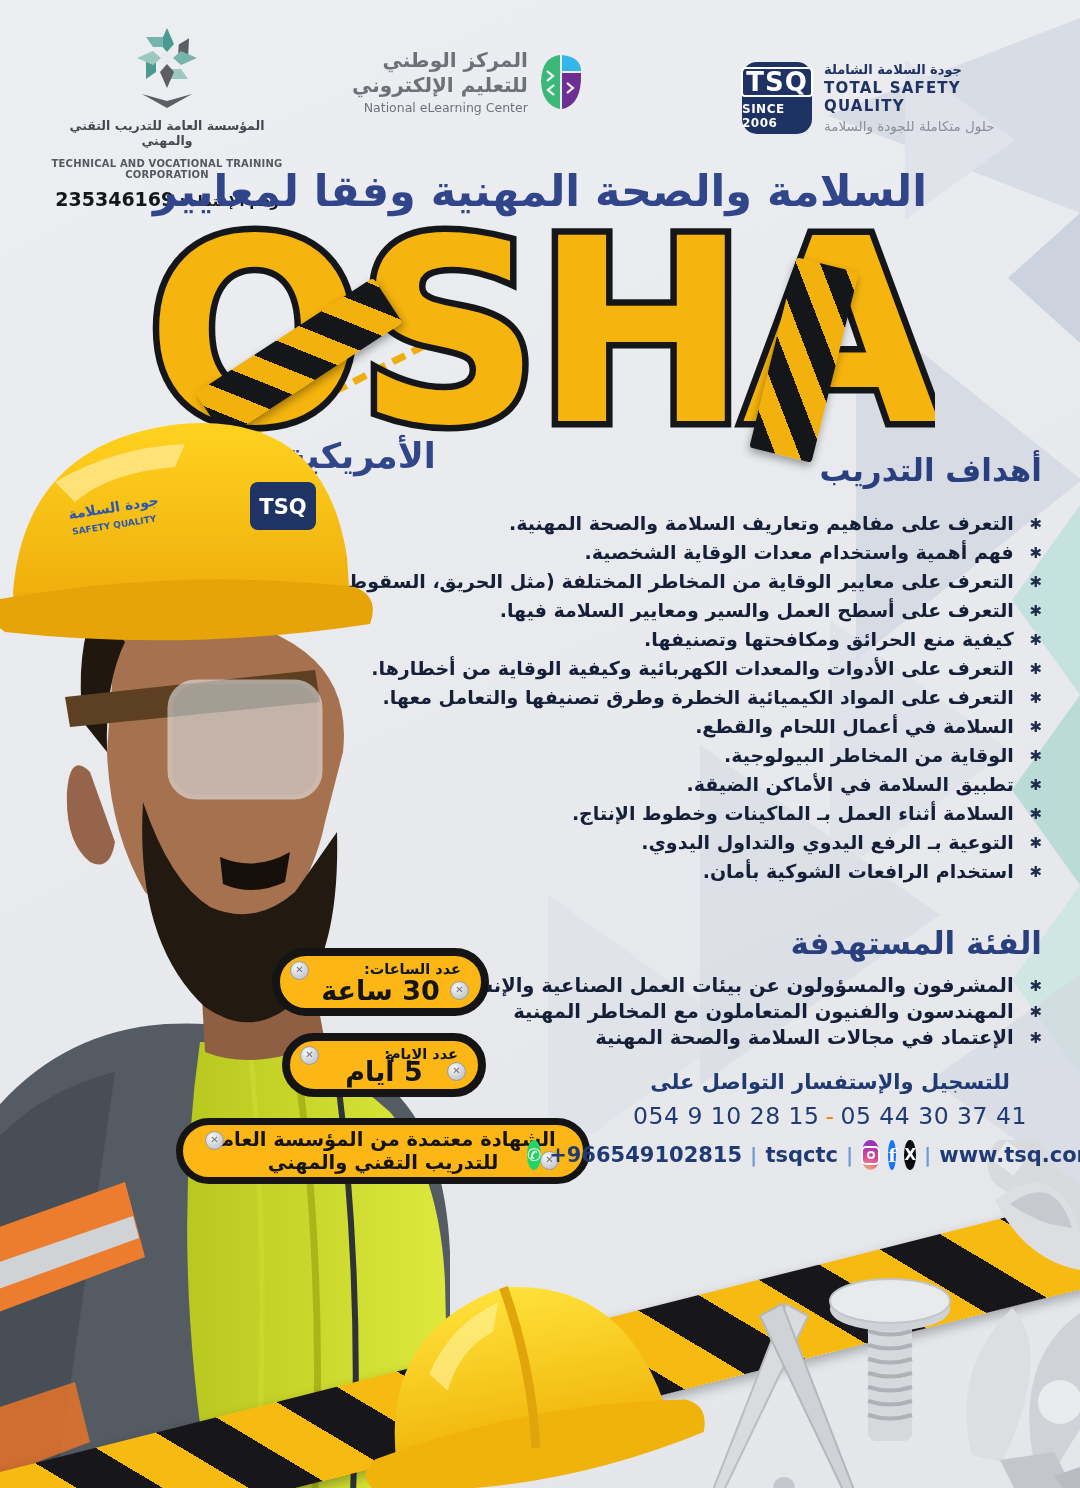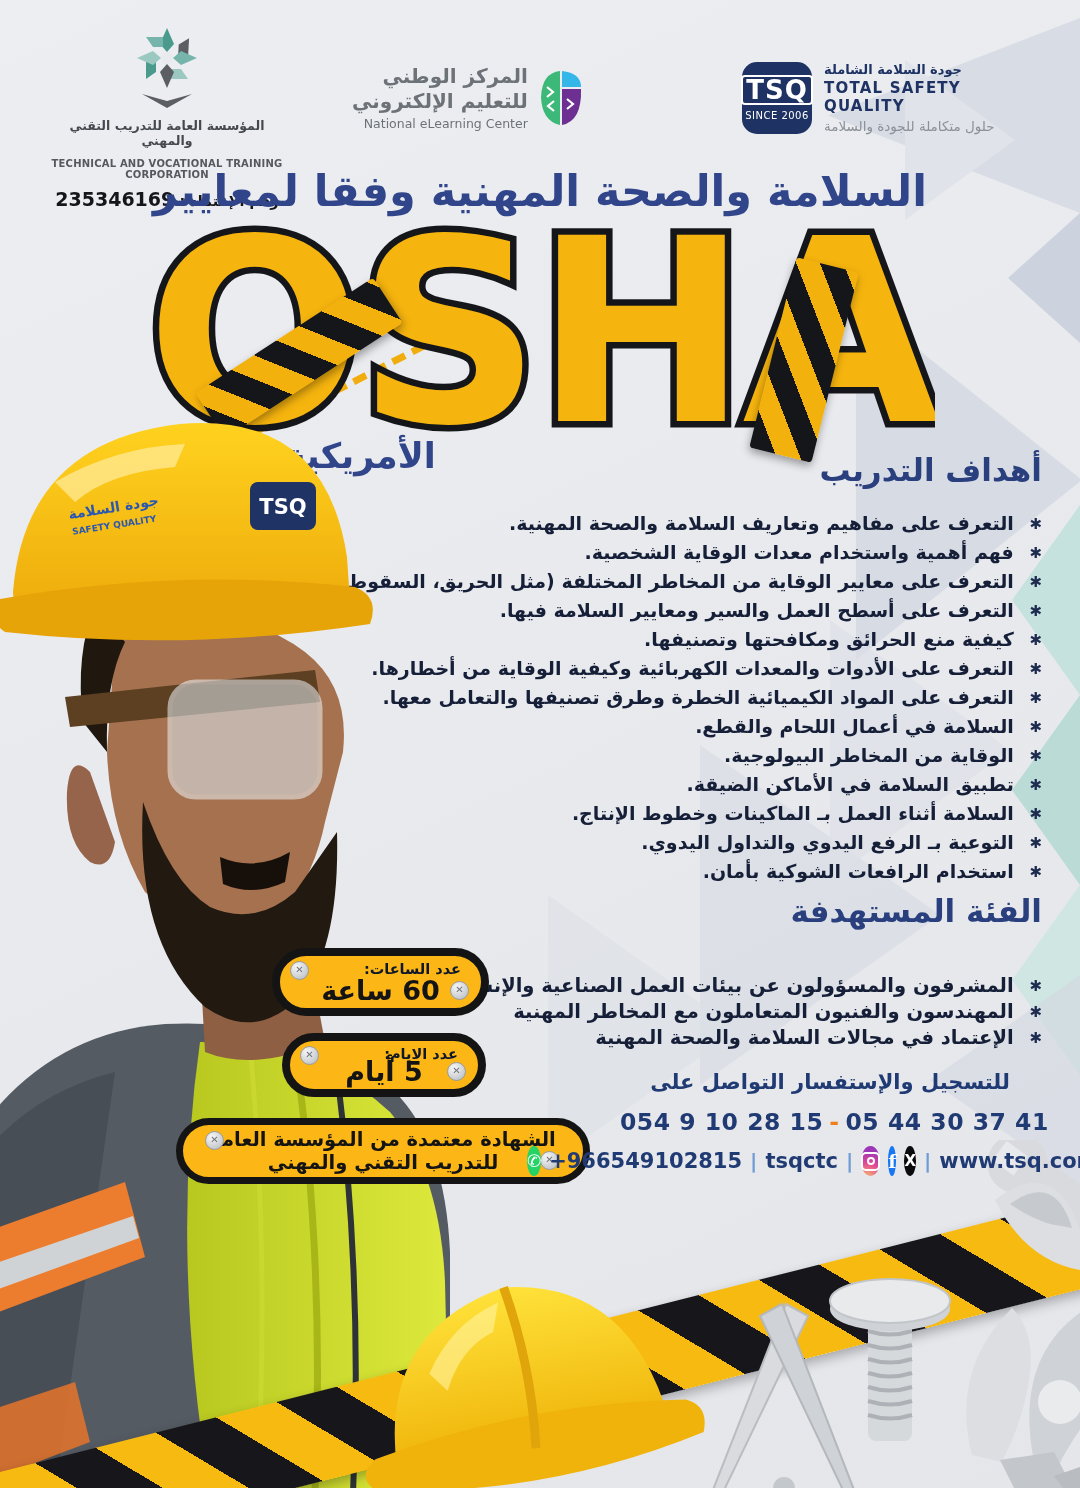--- a/index.html
+++ b/index.html
@@ -21,51 +21,51 @@
   .t9{left:548px;top:895px;width:190px;height:270px;background:#dbdee6;opacity:.55;}
   .t10{left:930px;top:975px;width:150px;height:210px;background:#d2d7e1;opacity:.6;}
   .t11{left:830px;top:620px;width:180px;height:260px;background:#dde0e7;opacity:.7;}
   
   .tvtc{position:absolute;left:48px;top:24px;width:238px;text-align:center;}
   .tvtc-ar{font-size:12.5px;font-weight:bold;color:#45494f;margin-top:4px;direction:rtl;}
   .tvtc-en{font-size:10px;font-weight:bold;color:#55595e;letter-spacing:.2px;margin-top:10px;}
   .accred{margin-top:8px;direction:rtl;color:#15161a;}
   .accred .lbl{font-size:14.5px;font-weight:bold;}
   .accred .num{font-size:19px;font-weight:bold;letter-spacing:.5px;}
-  .nelc{position:absolute;left:352px;top:64px;display:flex;align-items:center;gap:10px;}
+  .nelc{position:absolute;left:352px;top:48px;display:flex;align-items:center;gap:10px;}
   .nelc-text{text-align:right;direction:rtl;color:#6d7278;}
   .nelc-ar{font-size:20px;font-weight:bold;line-height:25px;}
   .nelc-en{font-size:12.5px;margin-top:2px;}
   .tsqhead{position:absolute;left:742px;top:62px;display:flex;align-items:center;gap:12px;}
   .tsq-square{width:70px;height:72px;background:#1e3263;border-radius:15px;color:#fff;
     display:flex;flex-direction:column;align-items:center;justify-content:center;}
   .tsq-square .tsq-big{font-size:26px;font-weight:bold;letter-spacing:1px;line-height:26px;
     border:2px solid #fff;border-radius:4px;padding:0 3px;}
-  .tsq-square .tsq-since{font-size:10px;font-weight:normal;margin-top:5px;letter-spacing:.5px;}
+  .tsq-square .tsq-since{font-size:12px;font-weight:bold;margin-top:5px;letter-spacing:.5px;}
   .tsq-text{width:200px;}
   .tsq-ar{font-size:13px;font-weight:bold;color:#1e3263;direction:rtl;text-align:left;}
   .tsq-en{font-size:15px;font-weight:bold;color:#1e3263;letter-spacing:1.2px;margin-top:2px;}
   .tsq-tag{font-size:13.5px;color:#8b9099;direction:rtl;text-align:left;margin-top:3px;}
   
   .main-title{position:absolute;left:0;top:166px;width:1080px;text-align:center;direction:rtl;
     font-size:43px;font-weight:bold;color:#31458b;}
   .osha-svg{position:absolute;left:145px;top:208px;z-index:2;}
   .ribbon{position:absolute;z-index:2;background:repeating-linear-gradient(55deg,#15161a 0 22px,#f2b10d 22px 44px);
     box-shadow:0 4px 8px rgba(0,0,0,.35);border-radius:4px;}
   .ribbon-o{left:193px;top:331px;width:212px;height:54px;transform:rotate(-33deg);}
   .ribbon-a{left:772px;top:262px;width:64px;height:196px;transform:rotate(14deg);}
   .dash-line{position:absolute;left:203px;top:390px;width:255px;border-top:7px dashed #f0ad0d;
     transform:rotate(-27deg);z-index:1;}
   .osha-sub{position:absolute;left:253px;top:436px;width:215px;text-align:center;
     font-size:35px;font-weight:bold;color:#31458b;z-index:2;direction:rtl;}
   
   .sec-head{position:absolute;right:38px;font-size:31px;font-weight:bold;color:#2a3f7e;
     direction:rtl;z-index:2;white-space:nowrap;}
   .obj-head{top:452px;}
-  .aud-head{top:893px;}
+  .aud-head{top:925px;}
   .obj-list{position:absolute;right:38px;top:509px;width:700px;direction:rtl;z-index:2;}
   .obj-item{line-height:28px;font-size:19px;font-weight:bold;color:#161f38;
     text-align:right;white-space:nowrap;}
   .aud-list{position:absolute;right:38px;top:973px;width:620px;direction:rtl;z-index:2;}
   .aud-list .obj-item{line-height:26px;font-size:19.5px;}
   .star{color:#1d2b4f;font-size:15px;margin-left:9px;vertical-align:1px;}
   
   .badge{position:absolute;background:#fcb615;border:8px solid #141414;border-radius:40px;
     box-sizing:border-box;direction:rtl;z-index:6;}
   .badge-hours{left:272px;top:948px;width:217px;height:68px;}
@@ -76,21 +76,21 @@
   .screw{position:absolute;width:17px;height:17px;border-radius:50%;
     background:radial-gradient(circle at 35% 30%,#f6f7f8,#b4b8bd);border:1px solid #979da3;
     color:#6d7278;font-size:10px;line-height:15px;text-align:center;font-weight:bold;z-index:7;}
   .cert-pill{position:absolute;left:176px;top:1118px;width:414px;height:66px;background:#fcb615;
     border:7px solid #141414;border-radius:36px;box-sizing:border-box;z-index:6;direction:rtl;
     display:flex;align-items:center;justify-content:center;font-size:19.5px;font-weight:bold;color:#141414;
     text-align:center;}
   
   .contact{position:absolute;right:40px;top:1070px;width:420px;text-align:center;z-index:6;}
   .c-head{font-size:21px;font-weight:bold;color:#203a73;direction:rtl;}
-  .c-phones{margin-top:14px;font-size:23.5px;font-weight:bold;color:#203a73;direction:ltr;
+  .c-phones{margin-top:8px;font-size:23.5px;font-weight:normal;color:#203a73;direction:ltr;
     letter-spacing:.5px;white-space:nowrap;}
   .c-dash{color:#ef7f1a;padding:0 6px;}
   .c-social{margin-top:10px;display:flex;align-items:center;justify-content:center;gap:8px;
     direction:ltr;font-size:21px;font-weight:bold;color:#203a73;white-space:nowrap;}
   .sdiv{color:#6f9bd4;font-weight:bold;font-size:20px;}
   .sicon{width:30px;height:30px;border-radius:50%;display:inline-flex;align-items:center;
     justify-content:center;color:#fff;}
   .wa{background:#25d366;font-size:17px;}
   .fb{background:#1877f2;font-size:19px;font-family:"DejaVu Serif",serif;}
   .xx{background:#0b0b0e;font-size:15px;}
@@ -288,21 +288,21 @@
     <rect x="255" y="130" width="66" height="48" rx="8" fill="#1f3365"></rect>
     <text x="288" y="162" text-anchor="middle" font-size="21" font-weight="bold" fill="#ffffff" font-family="DejaVu Sans, sans-serif">TSQ</text>
     <g transform="rotate(-9 120 165)">
       <text x="120" y="160" text-anchor="middle" font-size="14" font-weight="bold" fill="#2a57b0" font-family="DejaVu Sans, sans-serif">جودة السلامة</text>
       <text x="118" y="176" text-anchor="middle" font-size="9" font-weight="bold" fill="#2a57b0" font-family="DejaVu Sans, sans-serif">SAFETY QUALITY</text>
     </g>
   </svg>
 
   <div class="badge badge-hours">
     <span class="b-label">عدد الساعات:</span>
-    <span class="b-value">60 ساعة</span>
+    <span class="b-value">30 ساعة</span>
     <span class="screw" style="left:10px;top:5px;">✕</span>
     <span class="screw" style="right:12px;bottom:8px;">✕</span>
   </div>
   <div class="badge badge-days">
     <span class="b-label">عدد الايام:</span>
     <span class="b-value">5 أيام</span>
     <span class="screw" style="left:10px;top:5px;">✕</span>
     <span class="screw" style="right:12px;bottom:8px;">✕</span>
   </div>
   <div class="cert-pill">

